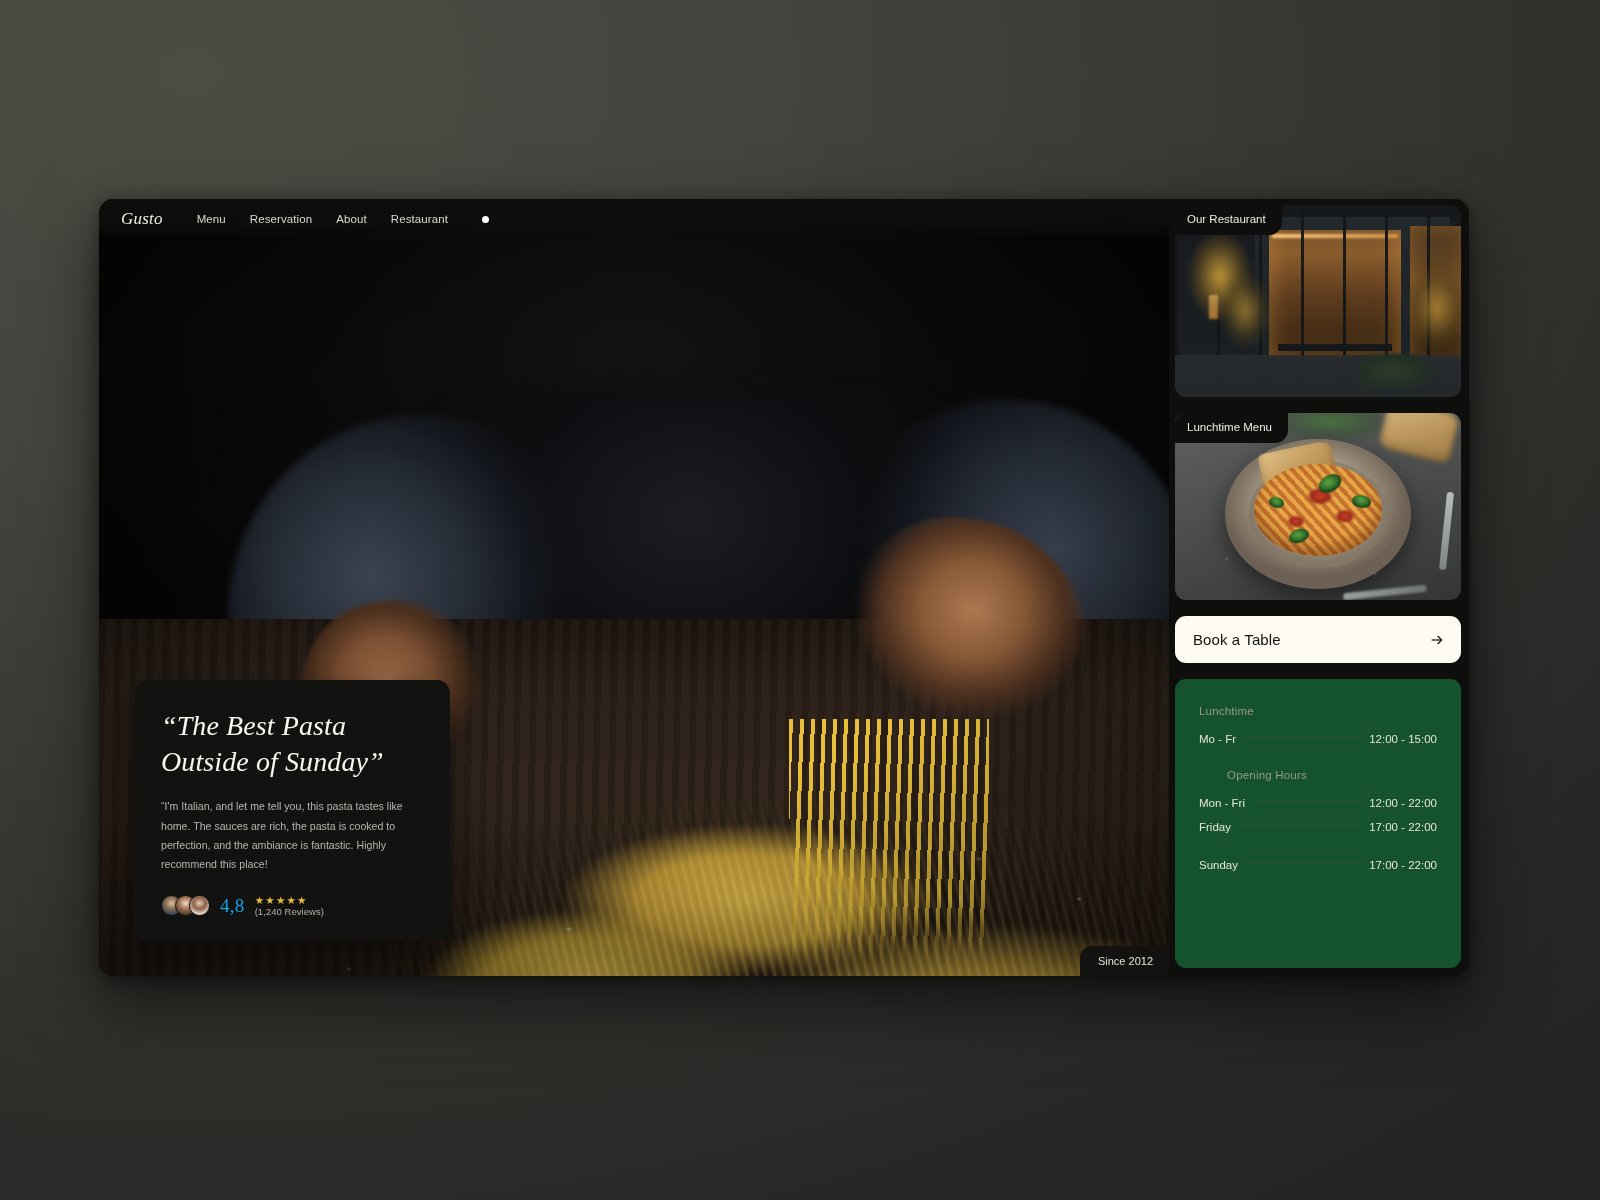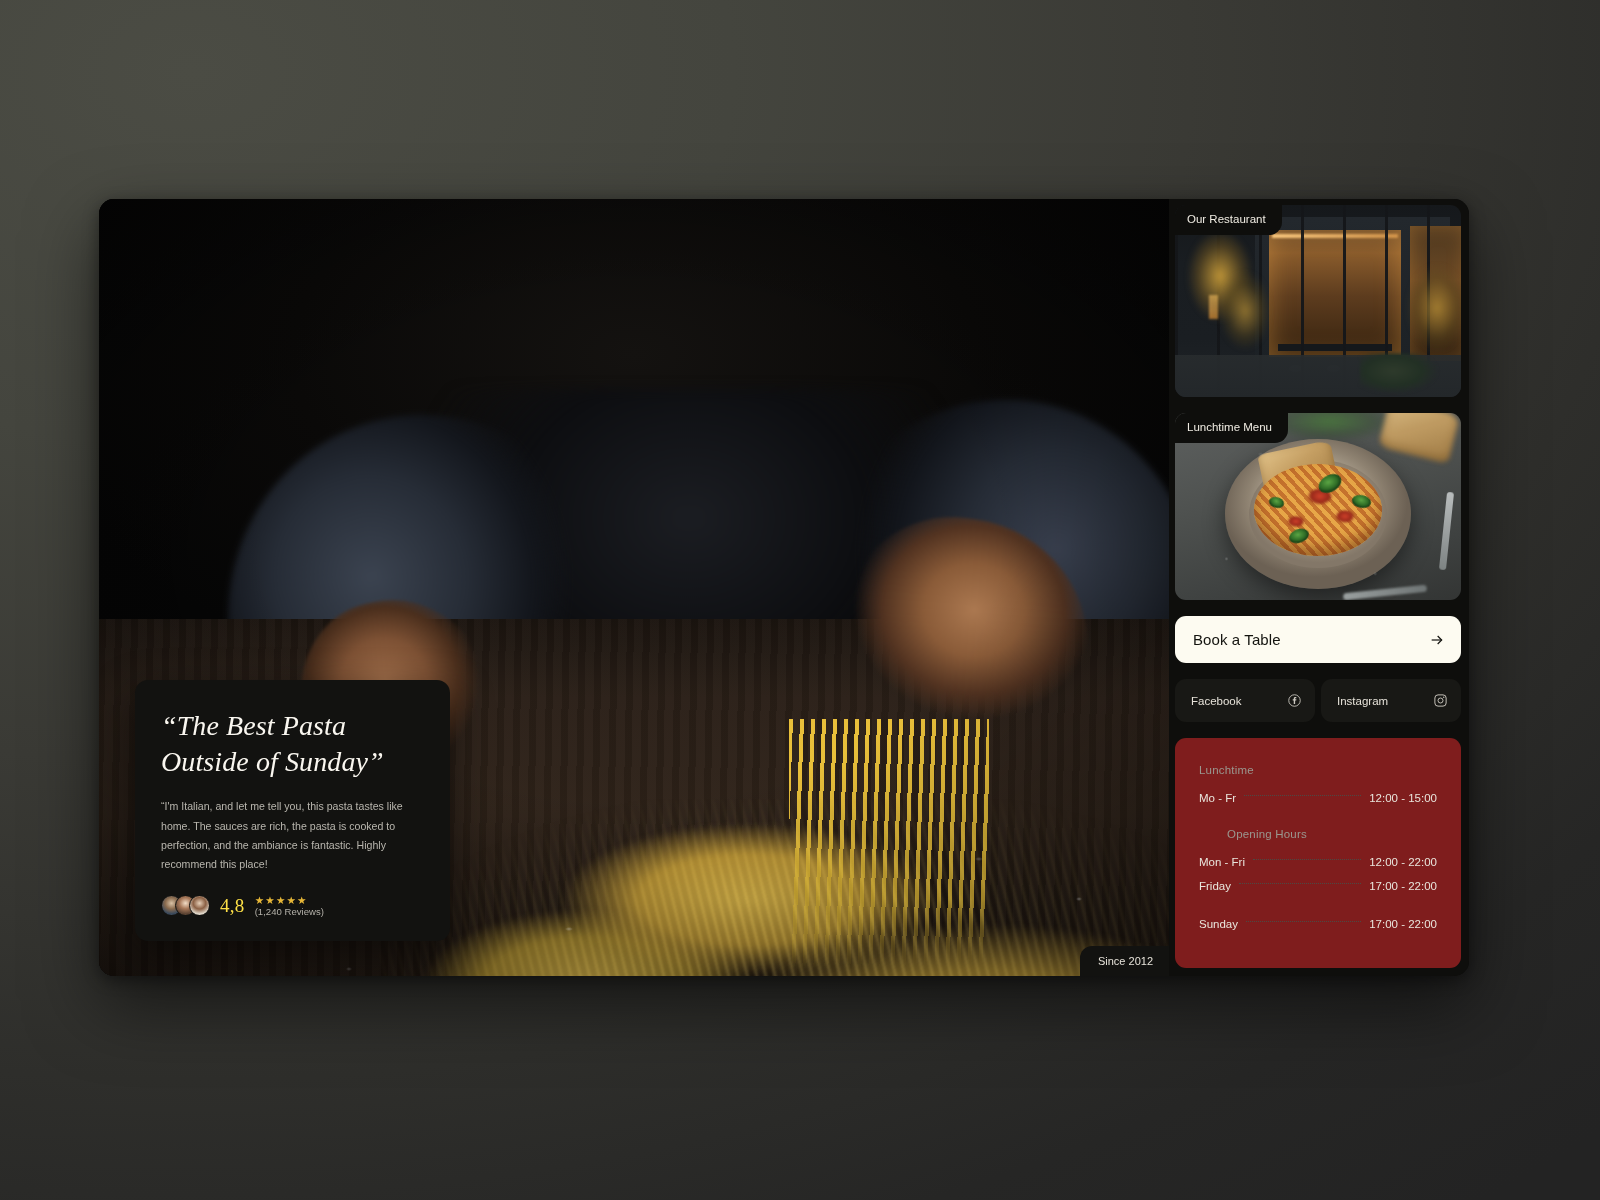--- a/index.html
+++ b/index.html
@@ -183,21 +183,21 @@
     border: 1.6px solid #121210;
     margin-left: -7px;
     background-size: cover;
   }
   .av:first-child { margin-left: 0; }
   .av1 { background: radial-gradient(60% 55% at 50% 38%, #d9c2a6 0%, #8a6b4e 55%, #3b4a5c 100%); }
   .av2 { background: radial-gradient(60% 55% at 50% 38%, #f1dcc6 0%, #a8795a 52%, #5d4433 100%); }
   .av3 { background: radial-gradient(60% 55% at 50% 38%, #e6cfb8 0%, #8b6044 55%, #ddd4c6 100%); }
   .tm-score {
     font-family: "Liberation Serif", serif;
-    font-size: 19px; color: #fde047; letter-spacing: .3px;
+    font-size: 19px; color: #0ea5e9; letter-spacing: .3px;
   }
   .tm-rate { display:flex; flex-direction:column; gap: 1px; }
   .stars { font-size: 10.5px; color: #e8b838; letter-spacing: 1.2px; line-height:1; }
   .rev-count { font-size: 9.6px; color: #b3b0a8; }
 
   
   #since {
     position:absolute; right:0; bottom:0;
     background: #121210;
     color: #e7e3da;
@@ -392,21 +392,21 @@
     display:flex; align-items:center; justify-content:space-between;
     padding: 0 13px 0 16px;
     cursor: pointer;
   }
   .soc span.lbl { font-size: 11.5px; color: #e6e2d9; }
   .soc-ic { width: 15px; height: 15px; display:block; opacity:.88; }
 
   
   #hours {
     flex: 1;
-    background: #7f1d1d;
+    background: #14532d;
     border-radius: 11px;
     padding: 26px 24px 22px 24px;
   }
   .h-group-title {
     font-size: 11.5px; color: #9a978f; margin-bottom: 16px; letter-spacing:.2px;
   }
   .h-group-title.second { margin-top: 24px; margin-left: 28px; }
   .h-row {
     display:flex; align-items:center; gap: 8px;
     margin-bottom: 12px;
@@ -438,20 +438,30 @@
       <div class="pasta-pile pile-a"></div>
       <div class="strands"></div>
       <div class="hand hand-l"></div>
       <div class="hand hand-r"></div>
       <div class="pasta-pile pile-b"></div>
       <div class="noodle-tex"></div>
       <div class="flour"></div>
       <div class="hero-vig"></div>
     </div>
 
+    <div id="nav">
+      <div class="logo">Gusto</div>
+      <div class="nav-link">Menu</div>
+      <div class="nav-link">Reservation</div>
+      <div class="nav-link">About</div>
+      <div class="nav-link">Restaurant</div>
+      <div class="nav-dot-wrap">
+        <div class="nav-dot"></div>
+      </div>
+    </div>
 
     <div id="testimonial">
       <div class="tm-quote">“The Best Pasta Outside of Sunday”</div>
       <div class="tm-body">“I'm Italian, and let me tell you, this pasta tastes like home. The sauces are rich, the pasta is cooked to perfection, and the ambiance is fantastic. Highly recommend this place!</div>
       <div class="tm-foot">
         <div class="avatars">
           <div class="av av1"></div>
           <div class="av av2"></div>
           <div class="av av3"></div>
         </div>
@@ -512,37 +522,20 @@
     </div>
 
     <div id="book">
       <span class="bk-label">Book a Table</span>
       <svg class="arrow-ic" viewBox="0 0 24 24" fill="none" stroke="#13130f" stroke-width="1.8">
         <line x1="4" y1="12" x2="19" y2="12"></line>
         <polyline points="13,6 19,12 13,18"></polyline>
       </svg>
     </div>
 
-    <div id="socials">
-      <div class="soc">
-        <span class="lbl">Facebook</span>
-        <svg class="soc-ic" viewBox="0 0 24 24" fill="none" stroke="#e6e2d9" stroke-width="1.4">
-          <circle cx="12" cy="12" r="9.2"></circle>
-          <path d="M13.6 8.3h1.3V6.2h-1.8c-1.5 0-2.3 .9-2.3 2.4v1.3H9.2v2.1h1.6v5.7h2.2v-5.7h1.7l.3-2.1h-2v-1c0-.4 .2-.6 .6-.6z" fill="#e6e2d9" stroke="none"></path>
-        </svg>
-      </div>
-      <div class="soc">
-        <span class="lbl">Instagram</span>
-        <svg class="soc-ic" viewBox="0 0 24 24" fill="none" stroke="#e6e2d9" stroke-width="1.5">
-          <rect x="3" y="3" width="18" height="18" rx="5"></rect>
-          <circle cx="12" cy="12" r="4"></circle>
-          <circle cx="17.2" cy="6.8" r="1.1" fill="#e6e2d9" stroke="none"></circle>
-        </svg>
-      </div>
-    </div>
 
     <div id="hours">
       <div class="h-group-title">Lunchtime</div>
 
       <div class="h-row">
         <span class="h-day">Mo - Fr</span>
         <span class="h-dots"></span>
         <span class="h-time">12:00 - 15:00</span>
       </div>
 

